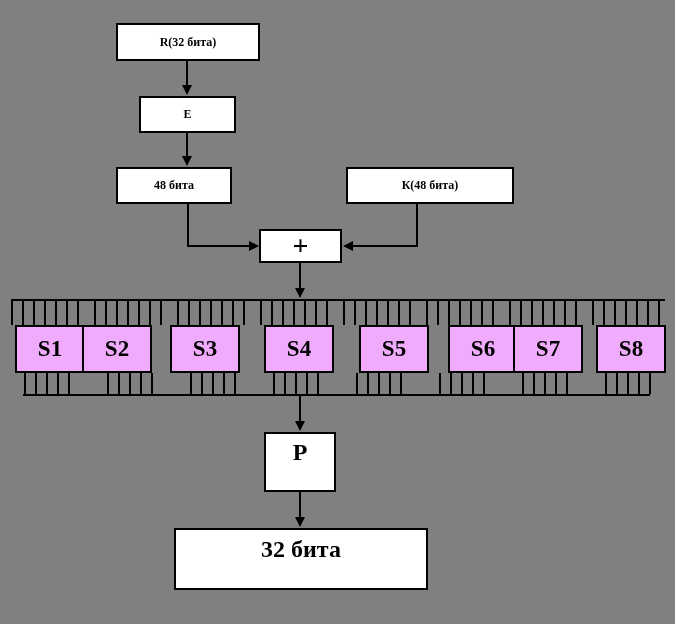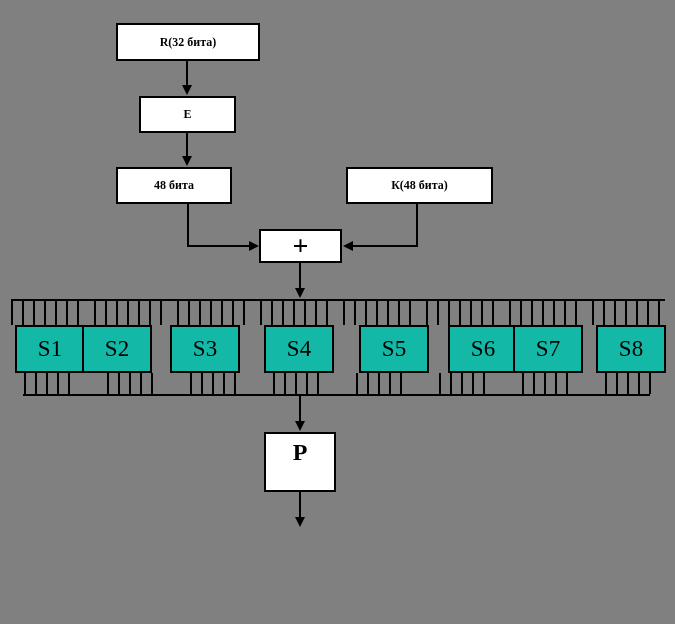--- a/index.html
+++ b/index.html
@@ -25,21 +25,21 @@
     justify-content: center;
     align-items: center;
     text-align: center;
   }
   .box.small { font-size: 12px; }
   .box.top-align { align-items: flex-start; }
 
   .box-r    { left: 116px; top: 23px;  width: 144px; height: 38px; }
   .box-e    { left: 139px; top: 96px;  width: 97px;  height: 37px; }
   .box-b48  { left: 116px; top: 167px; width: 116px; height: 37px; }
-  .box-k48  { left: 346px; top: 167px; width: 147px; height: 37px; }
+  .box-k48  { left: 346px; top: 167px; width: 168px; height: 37px; }
   .box-xor  { left: 259px; top: 229px; width: 83px;  height: 34px;
               font-size: 28px; line-height: 26px; }
   .box-p    { left: 264px; top: 432px; width: 72px;  height: 60px;
               font-size: 24px; padding-top: 5px; }
   .box-out  { left: 174px; top: 528px; width: 254px; height: 62px;
               font-size: 24px; padding-top: 6px; }
 
   .vline, .hline { position: absolute; background: #000000; }
   .vline { width: 2px; }
   .hline { height: 2px; }
@@ -47,25 +47,25 @@
   .head { position: absolute; width: 0; height: 0; }
   .head-down  { border-left: 5px solid transparent; border-right: 5px solid transparent; border-top: 10px solid #000000; }
   .head-right { border-top: 5px solid transparent; border-bottom: 5px solid transparent; border-left: 10px solid #000000; }
   .head-left  { border-top: 5px solid transparent; border-bottom: 5px solid transparent; border-right: 10px solid #000000; }
 
   .sbox {
     position: absolute;
     top: 325px;
     width: 70px;
     height: 48px;
-    background: #14b8a6;
+    background: #f0abfc;
     border: 2px solid #000000;
     box-sizing: border-box;
     color: #000000;
-    font-weight: normal;
+    font-weight: bold;
     font-size: 23px;
     display: flex;
     justify-content: center;
     align-items: center;
   }
   .comb {
     position: absolute;
     background-image: repeating-linear-gradient(90deg,
       #000000 0px, #000000 2px, transparent 2px, transparent 11px);
   }
@@ -130,14 +130,15 @@
     </div>
 
   <div class="vline" style="left:299px; top:396px; height:27px;"></div>
   <div class="head head-down" style="left:295px; top:421px;"></div>
 
   <div class="box top-align box-p">P</div>
 
   <div class="vline" style="left:299px; top:492px; height:27px;"></div>
   <div class="head head-down" style="left:295px; top:517px;"></div>
 
+  <div class="box top-align box-out">32 бита</div>
 
 </div>
 
 </body></html>

